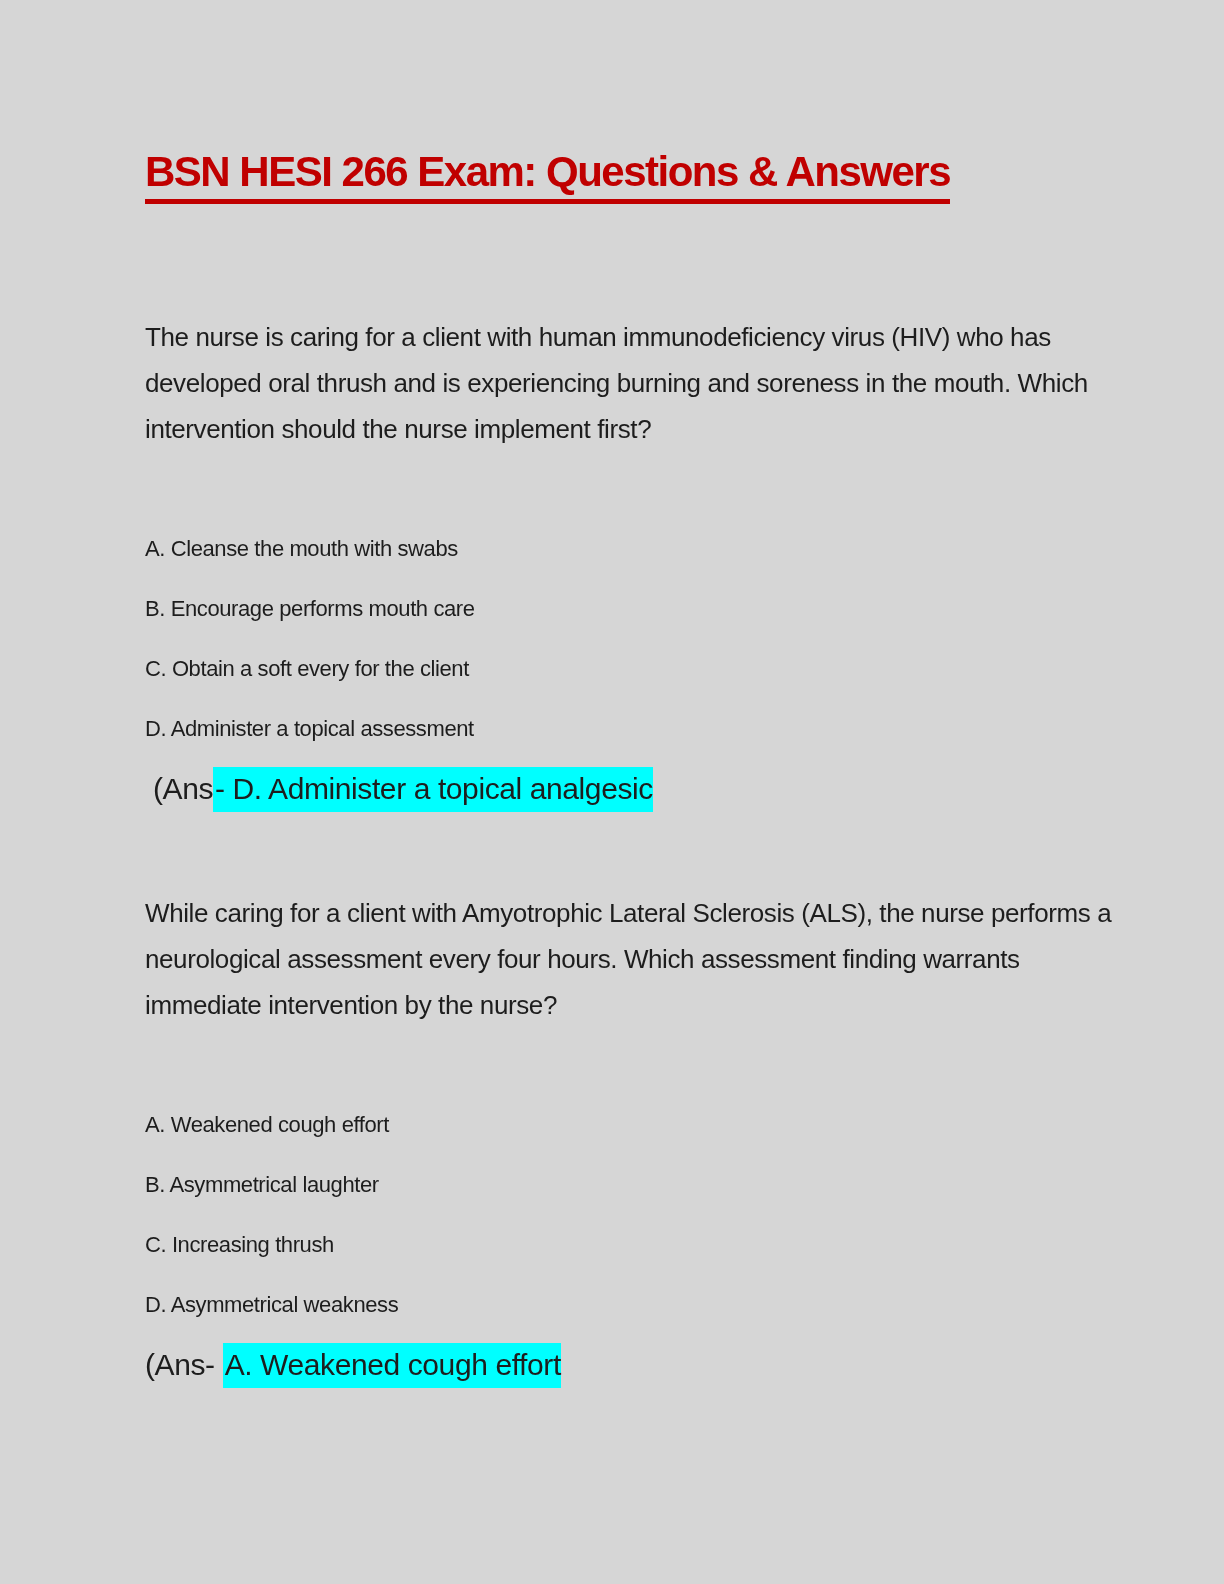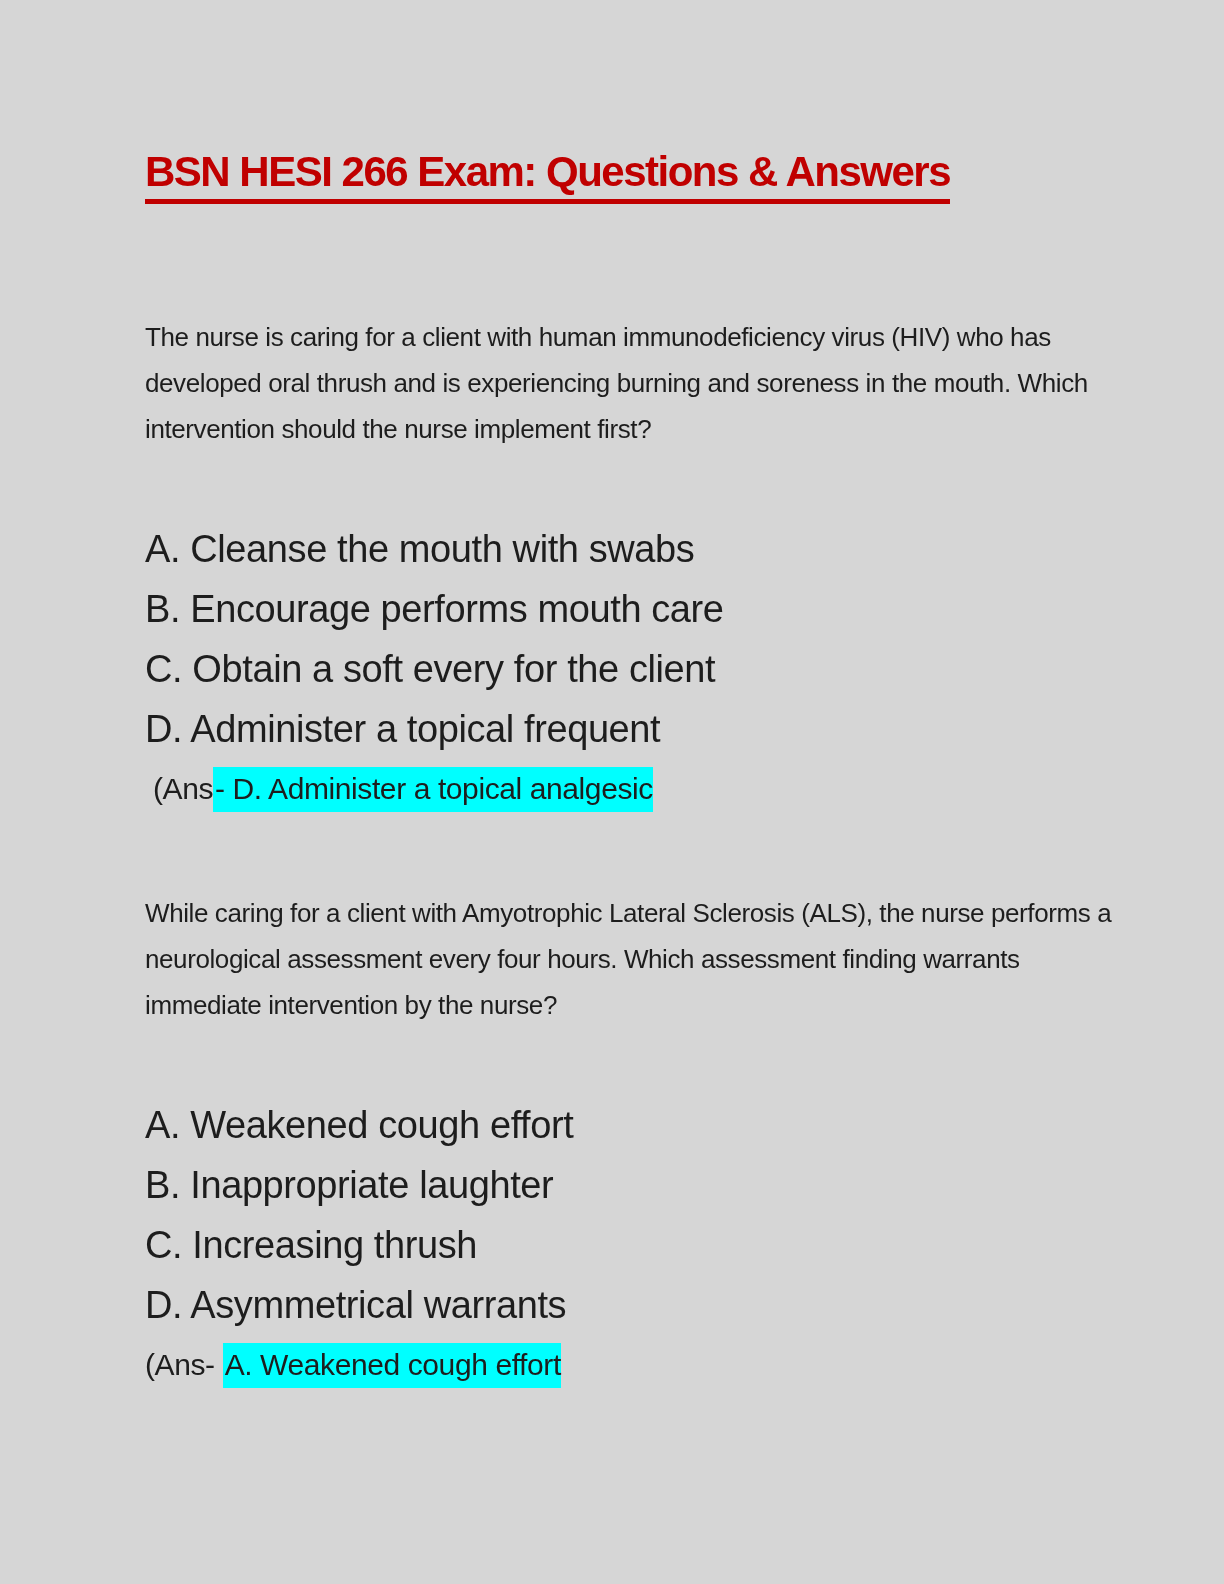--- a/index.html
+++ b/index.html
@@ -37,21 +37,21 @@
   }
   .question { margin-bottom: 78px; }
   .stem {
     font-size: 26px;
     line-height: 46px;
     letter-spacing: -0.4px;
     color: var(--text);
     margin-bottom: 74px;
   }
   .option {
-    font-size: 38px;
+    font-size: 22px;
     line-height: 46px;
     letter-spacing: -0.4px;
     color: var(--text);
     margin-bottom: 14px;
   }
   .answer-line {
     font-size: 30px;
     line-height: 46px;
     letter-spacing: -0.4px;
     color: var(--text);
@@ -69,27 +69,27 @@
 <div class="page">
   <div class="content">
 
     <h1 class="doc-title">BSN HESI 266 Exam: Questions &amp; Answers</h1>
 
     <section class="question">
       <p class="stem">The nurse is caring for a client with human immunodeficiency virus (HIV) who has developed oral thrush and is experiencing burning and soreness in the mouth. Which intervention should the nurse implement first?</p>
       <p class="option">A. Cleanse the mouth with swabs</p>
       <p class="option">B. Encourage performs mouth care</p>
       <p class="option">C. Obtain a soft every for the client</p>
-      <p class="option">D. Administer a topical frequent</p>
+      <p class="option">D. Administer a topical assessment</p>
       <p class="answer-line"><span> (Ans</span><span class="answer-highlight">- D. Administer a topical analgesic</span></p>
     </section>
 
     <section class="question">
       <p class="stem">While caring for a client with Amyotrophic Lateral Sclerosis (ALS), the nurse performs a neurological assessment every four hours. Which assessment finding warrants immediate intervention by the nurse?</p>
       <p class="option">A. Weakened cough effort</p>
-      <p class="option">B. Inappropriate laughter</p>
+      <p class="option">B. Asymmetrical laughter</p>
       <p class="option">C. Increasing thrush</p>
-      <p class="option">D. Asymmetrical warrants</p>
+      <p class="option">D. Asymmetrical weakness</p>
       <p class="answer-line"><span>(Ans- </span><span class="answer-highlight">A. Weakened cough effort</span></p>
     </section>
 
   </div>
 </div>
 
 </body></html>

